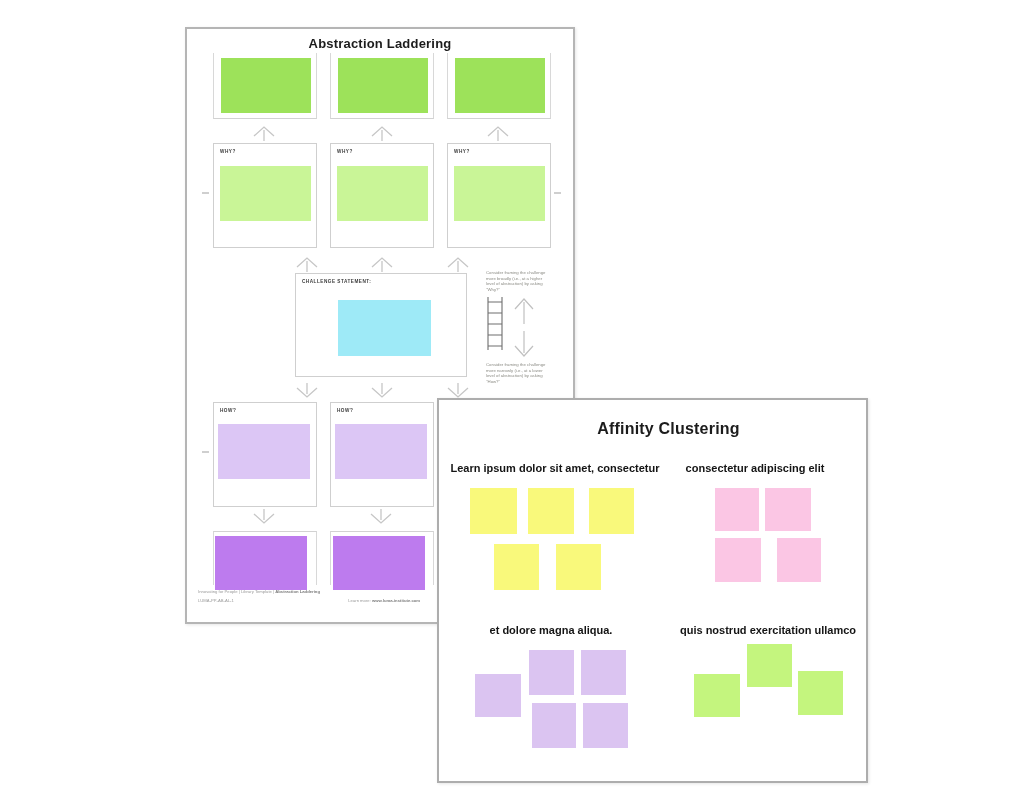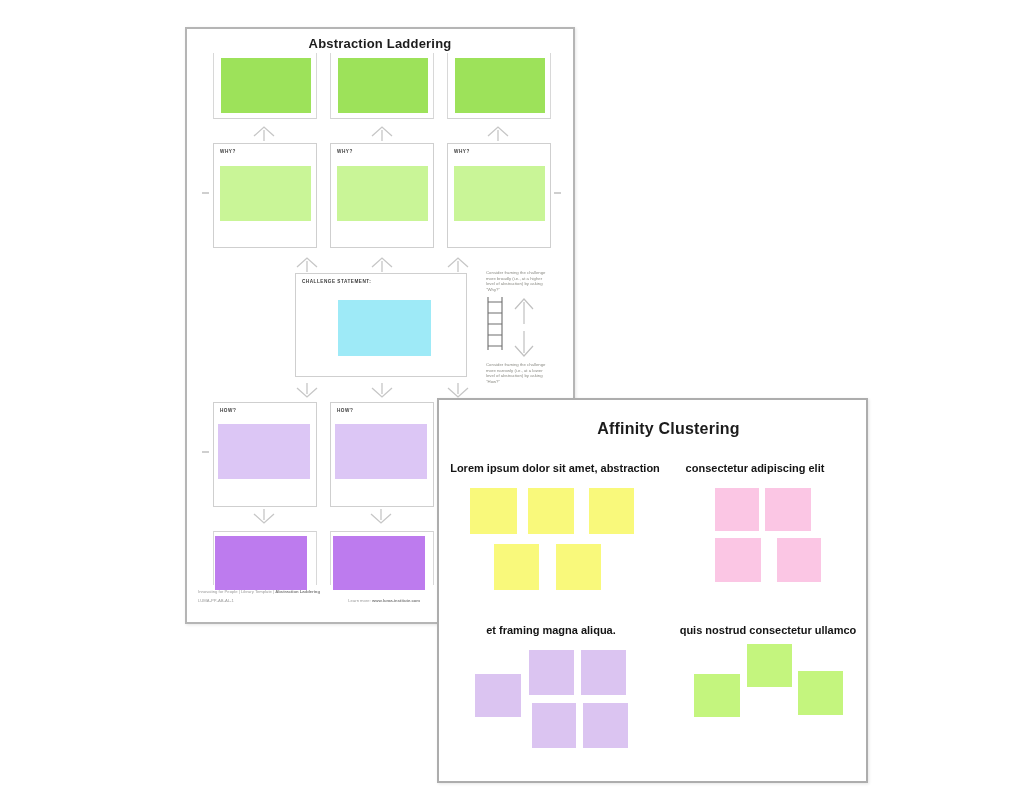--- a/index.html
+++ b/index.html
@@ -146,24 +146,24 @@
     <div class="footer-line2">
       <span>LUMA-PP-AB-AL-1</span>
       <span><span>Learn more: </span><b>www.luma-institute.com</b></span>
     </div>
   </div>
 
   <div id="affinity-card" class="card">
 
     <div class="sheet-title" id="affinity-title">Affinity Clustering</div>
 
-    <div class="cluster-heading" style="left:-4px;top:62px;">Lorem ipsum dolor sit amet, abstraction</div>
+    <div class="cluster-heading" style="left:-4px;top:62px;">Learn ipsum dolor sit amet, consectetur</div>
     <div class="cluster-heading" style="left:196px;top:62px;">consectetur adipiscing elit</div>
-    <div class="cluster-heading" style="left:-8px;top:224px;">et framing magna aliqua.</div>
-    <div class="cluster-heading" style="left:209px;top:224px;">quis nostrud consectetur ullamco</div>
+    <div class="cluster-heading" style="left:-8px;top:224px;">et dolore magna aliqua.</div>
+    <div class="cluster-heading" style="left:209px;top:224px;">quis nostrud exercitation ullamco</div>
 
     <div class="sticky" style="left: 31px; top: 88px; width: 47px; height: 46px; background: rgb(249, 249, 123);"></div>
     <div class="sticky" style="left: 89px; top: 88px; width: 46px; height: 46px; background: rgb(249, 249, 123);"></div>
     <div class="sticky" style="left: 150px; top: 88px; width: 45px; height: 46px; background: rgb(249, 249, 123);"></div>
     <div class="sticky" style="left: 55px; top: 144px; width: 45px; height: 46px; background: rgb(249, 249, 123);"></div>
     <div class="sticky" style="left: 117px; top: 144px; width: 45px; height: 46px; background: rgb(249, 249, 123);"></div>
 
     <div class="sticky" style="left: 276px; top: 88px; width: 44px; height: 43px; background: rgb(251, 198, 228);"></div>
     <div class="sticky" style="left: 326px; top: 88px; width: 46px; height: 43px; background: rgb(251, 198, 228);"></div>
     <div class="sticky" style="left: 276px; top: 138px; width: 46px; height: 44px; background: rgb(251, 198, 228);"></div>

